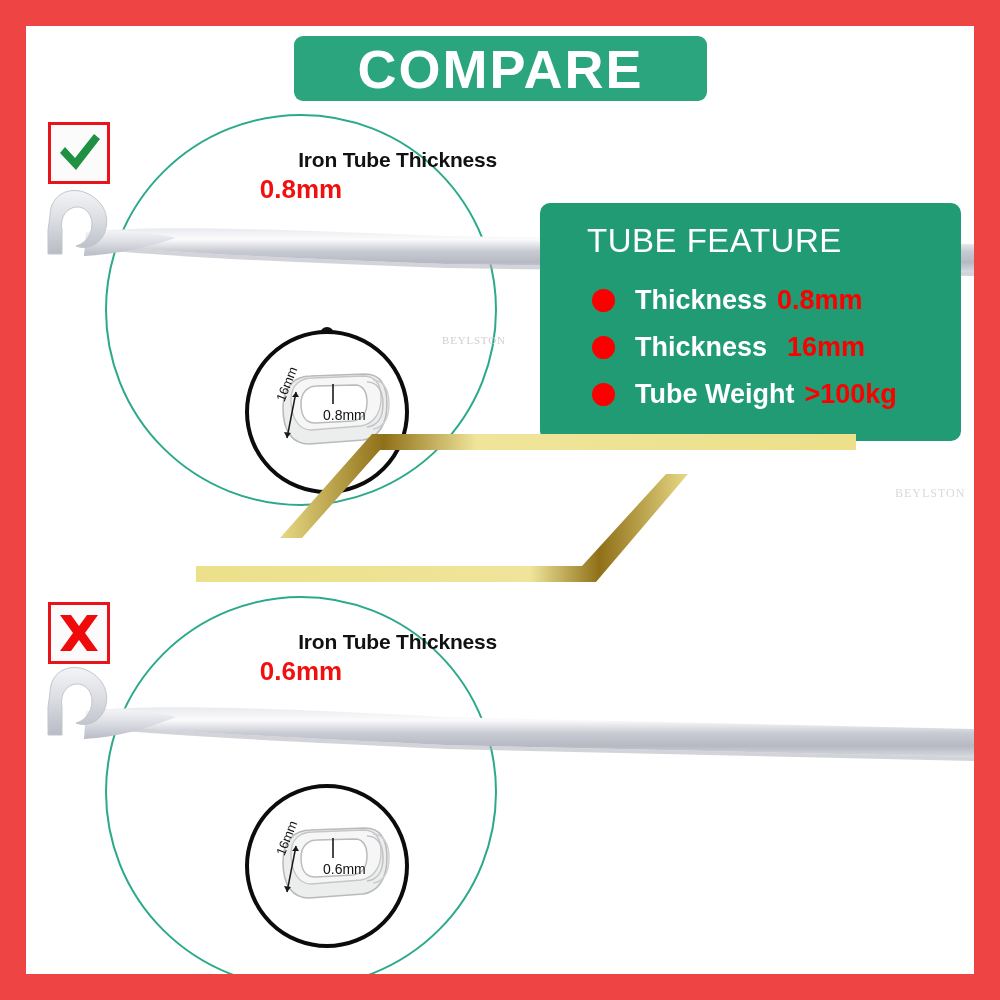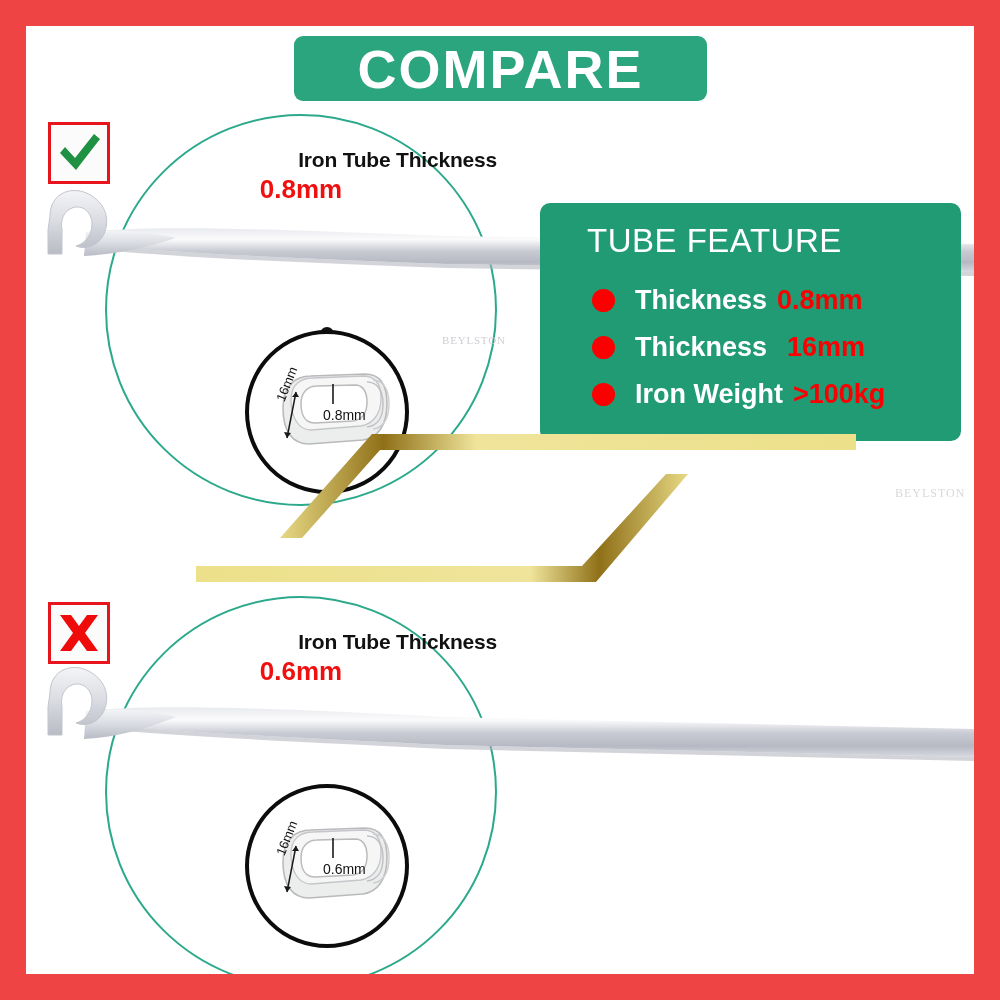--- a/index.html
+++ b/index.html
@@ -307,21 +307,21 @@
             <span class="feature-label">Thickness</span>
             <span class="feature-value">0.8mm</span>
           </div>
           <div class="feature-row wide">
             <span class="bullet"></span>
             <span class="feature-label">Thickness</span>
             <span class="feature-value">16mm</span>
           </div>
           <div class="feature-row">
             <span class="bullet"></span>
-            <span class="feature-label">Iron Weight</span>
+            <span class="feature-label">Tube Weight</span>
             <span class="feature-value">&gt;100kg</span>
           </div>
         </div>
       </div>
     </div>
 
     <svg id="vs-divider" viewBox="0 0 660 180">
       <defs>
         <linearGradient id="goldTop" x1="0" y1="0" x2="1" y2="0">
           <stop offset="0%" stop-color="#e8d985"></stop>

